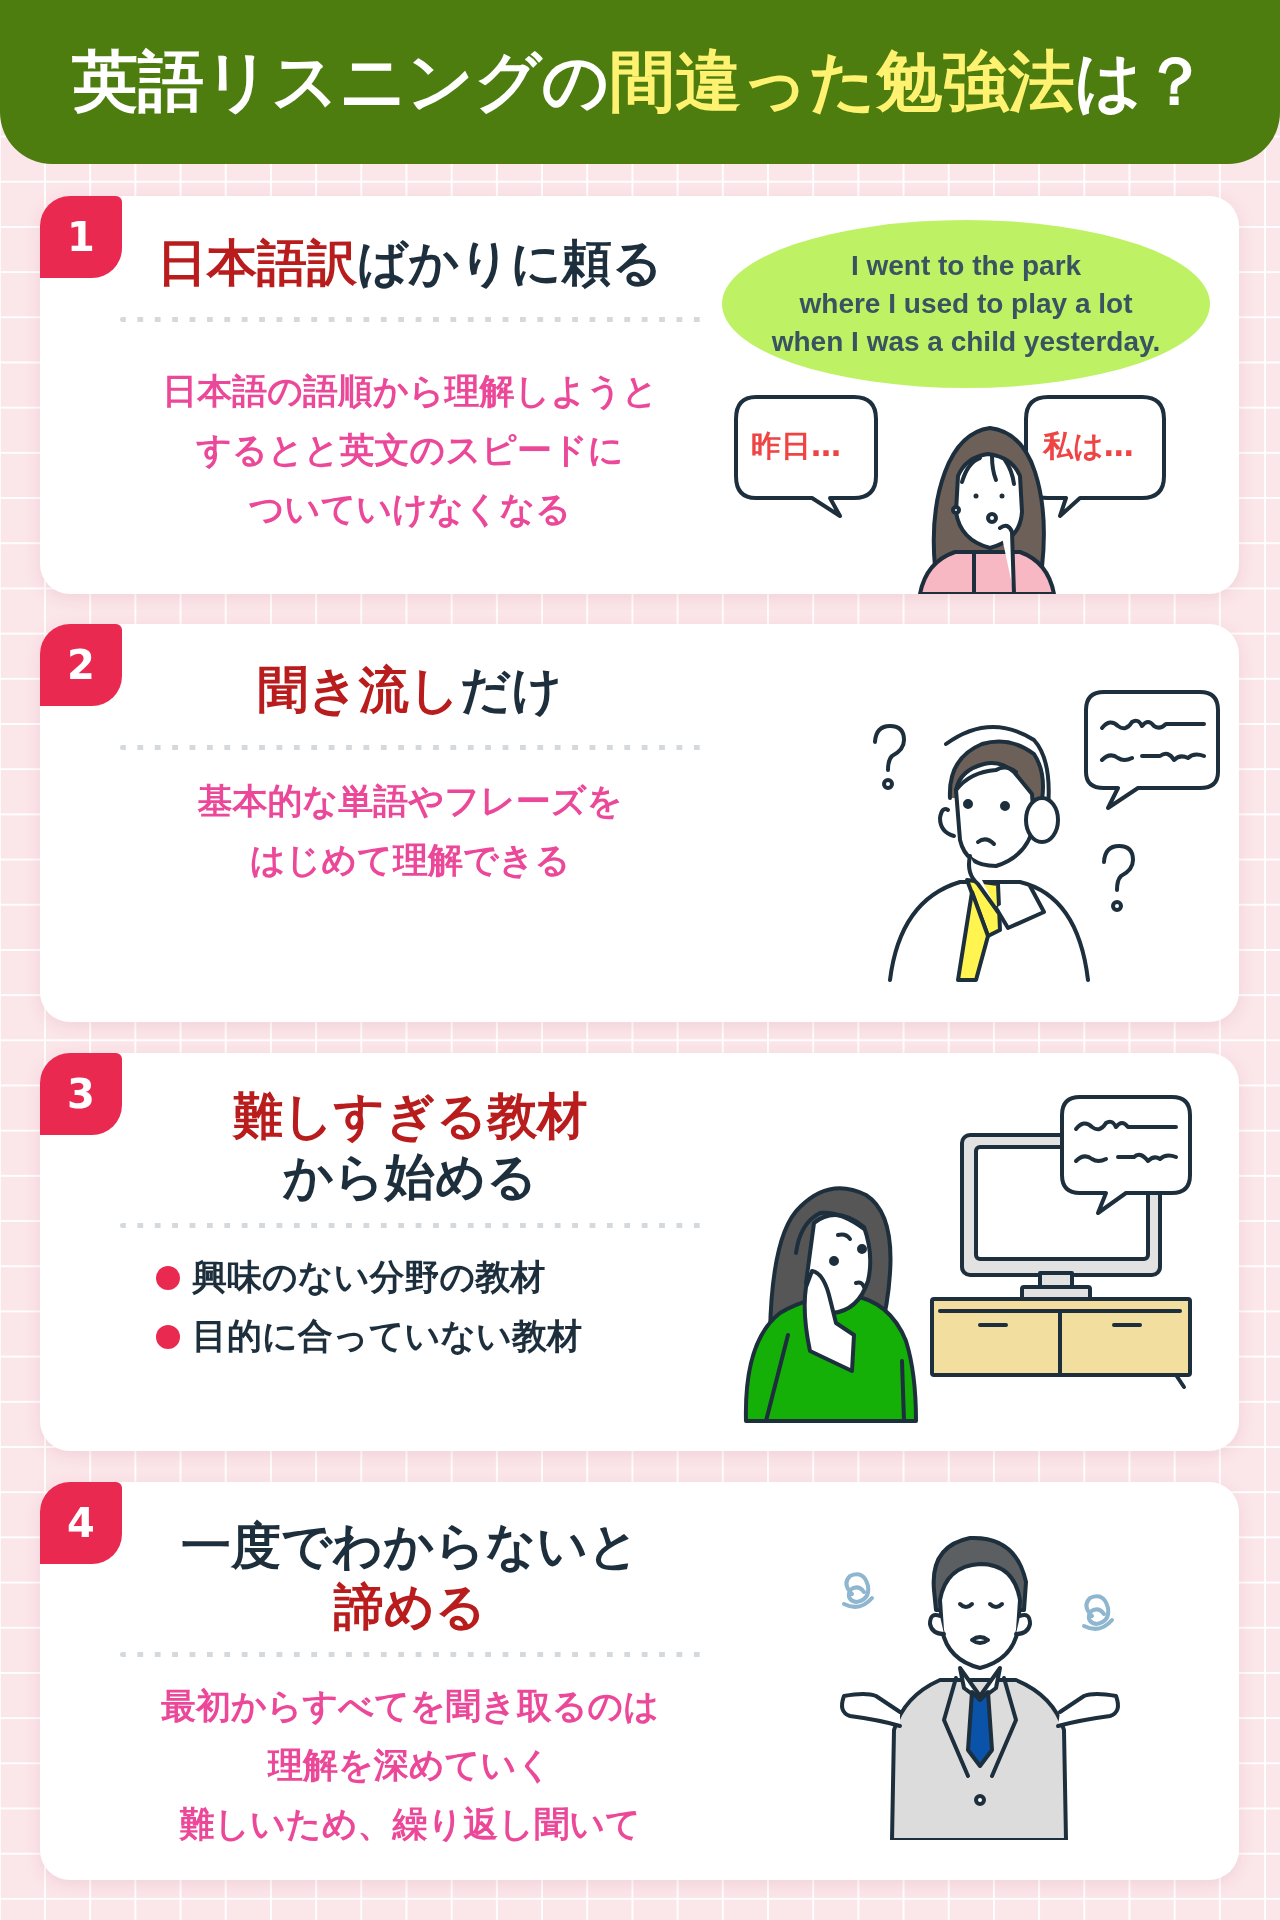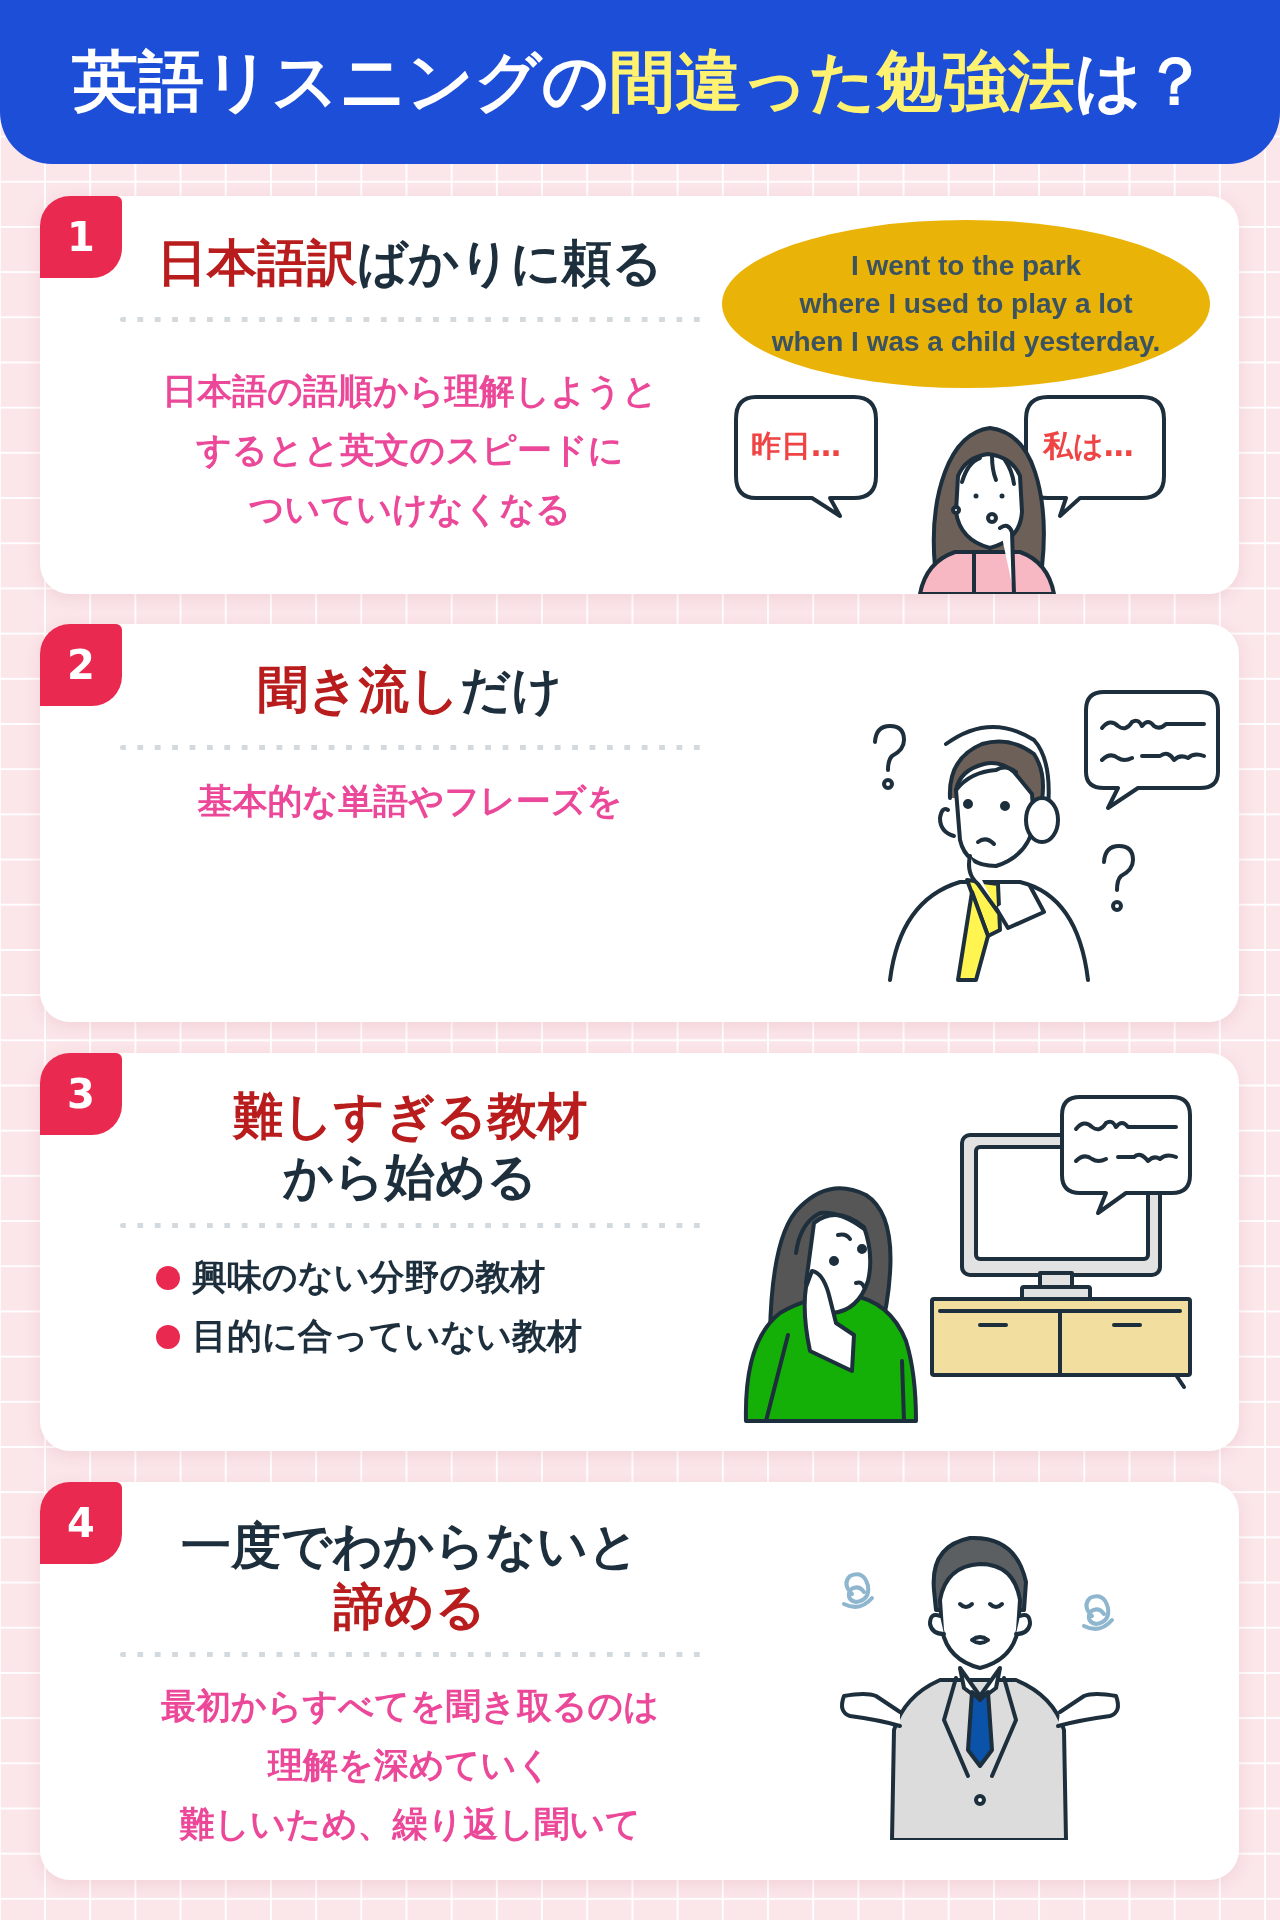--- a/index.html
+++ b/index.html
@@ -10,21 +10,21 @@
     background-color: #fbe6ea;
     background-image:
       linear-gradient(to right, rgba(255,255,255,0.95) 2px, transparent 2px),
       linear-gradient(to bottom, rgba(255,255,255,0.95) 2px, transparent 2px);
     background-size: 45.2px 45.2px;
     background-position: 44px 0px;
     color: #1d2f3c;
   }
   .header {
     position: absolute; left: 0; top: 0; width: 1280px; height: 164px;
-    background: #1d4ed8;
+    background: #4d7c0f;
     border-bottom-left-radius: 52px; border-bottom-right-radius: 52px;
     display: flex; align-items: center; justify-content: center;
   }
   .header h1 {
     font-size: 66px; font-weight: bold; letter-spacing: 0px;
     color: #ffffff; white-space: nowrap; line-height: 1;
   }
   .header h1 .hl { color: #fff271; }
 
   .card {
@@ -66,21 +66,21 @@
     font-weight: bold; font-size: 35px; line-height: 59px; color: #1d2f3c;
   }
   .bullets .item { display: flex; align-items: center; white-space: nowrap; }
   .bullets .dot {
     width: 24px; height: 24px; border-radius: 50%; background: #ea2950;
     margin-right: 12px; flex: none;
   }
   .illus { position: absolute; }
   .ellipse {
     position: absolute; left: 682px; top: 24px; width: 488px; height: 168px;
-    background: #eab308; border-radius: 50%;
+    background: #bef264; border-radius: 50%;
     display: flex; flex-direction: column; align-items: center; justify-content: center;
     color: #3b5360; font-weight: bold; font-size: 28px; line-height: 38px;
     font-family: "Liberation Sans", "DejaVu Sans", sans-serif;
   }
   .bubble-text {
     position: absolute; font-weight: bold; font-size: 30px; color: #ef4444;
     white-space: nowrap;
   }
 </style>
 </head>
@@ -134,20 +134,21 @@
   <div class="bubble-text" style="left:1003px; top:230px;">私は…</div>
 </div>
 
 <div class="card" style="top:624px;">
   <div class="badge">2</div>
   <div class="left-col">
     <div class="title" style="top:36px;"><span class="red">聞き流し</span><span>だけ</span></div>
     <div class="divider" style="top:121px;"></div>
     <div class="body-text" style="top:148px;">
       <div>基本的な単語やフレーズを</div>
+      <div>はじめて理解できる</div>
     </div>
   </div>
   <svg class="illus" style="left:780px; top:36px;" width="420" height="340" viewBox="0 0 420 340">
     <g stroke="#1d2f3c" stroke-width="4" stroke-linejoin="round" stroke-linecap="round" fill="none">
 
       <g>
         <path d="M55,82 Q56,66 70,66 Q84,66 84,80 Q84,90 72,96 Q68,100 68,110"></path>
         <circle cx="68" cy="124" r="4"></circle>
       </g>
       <g>

